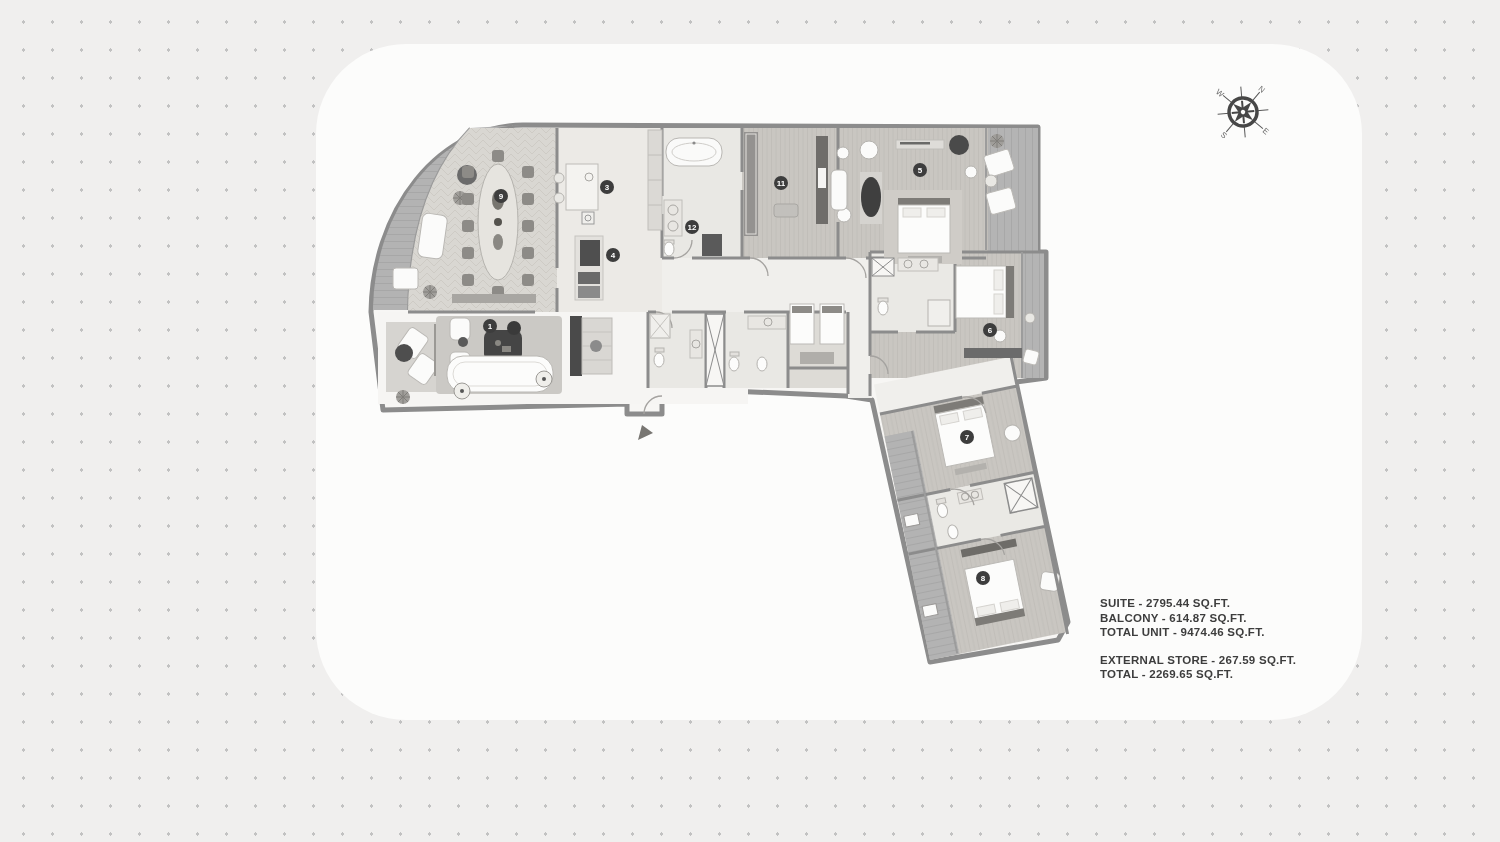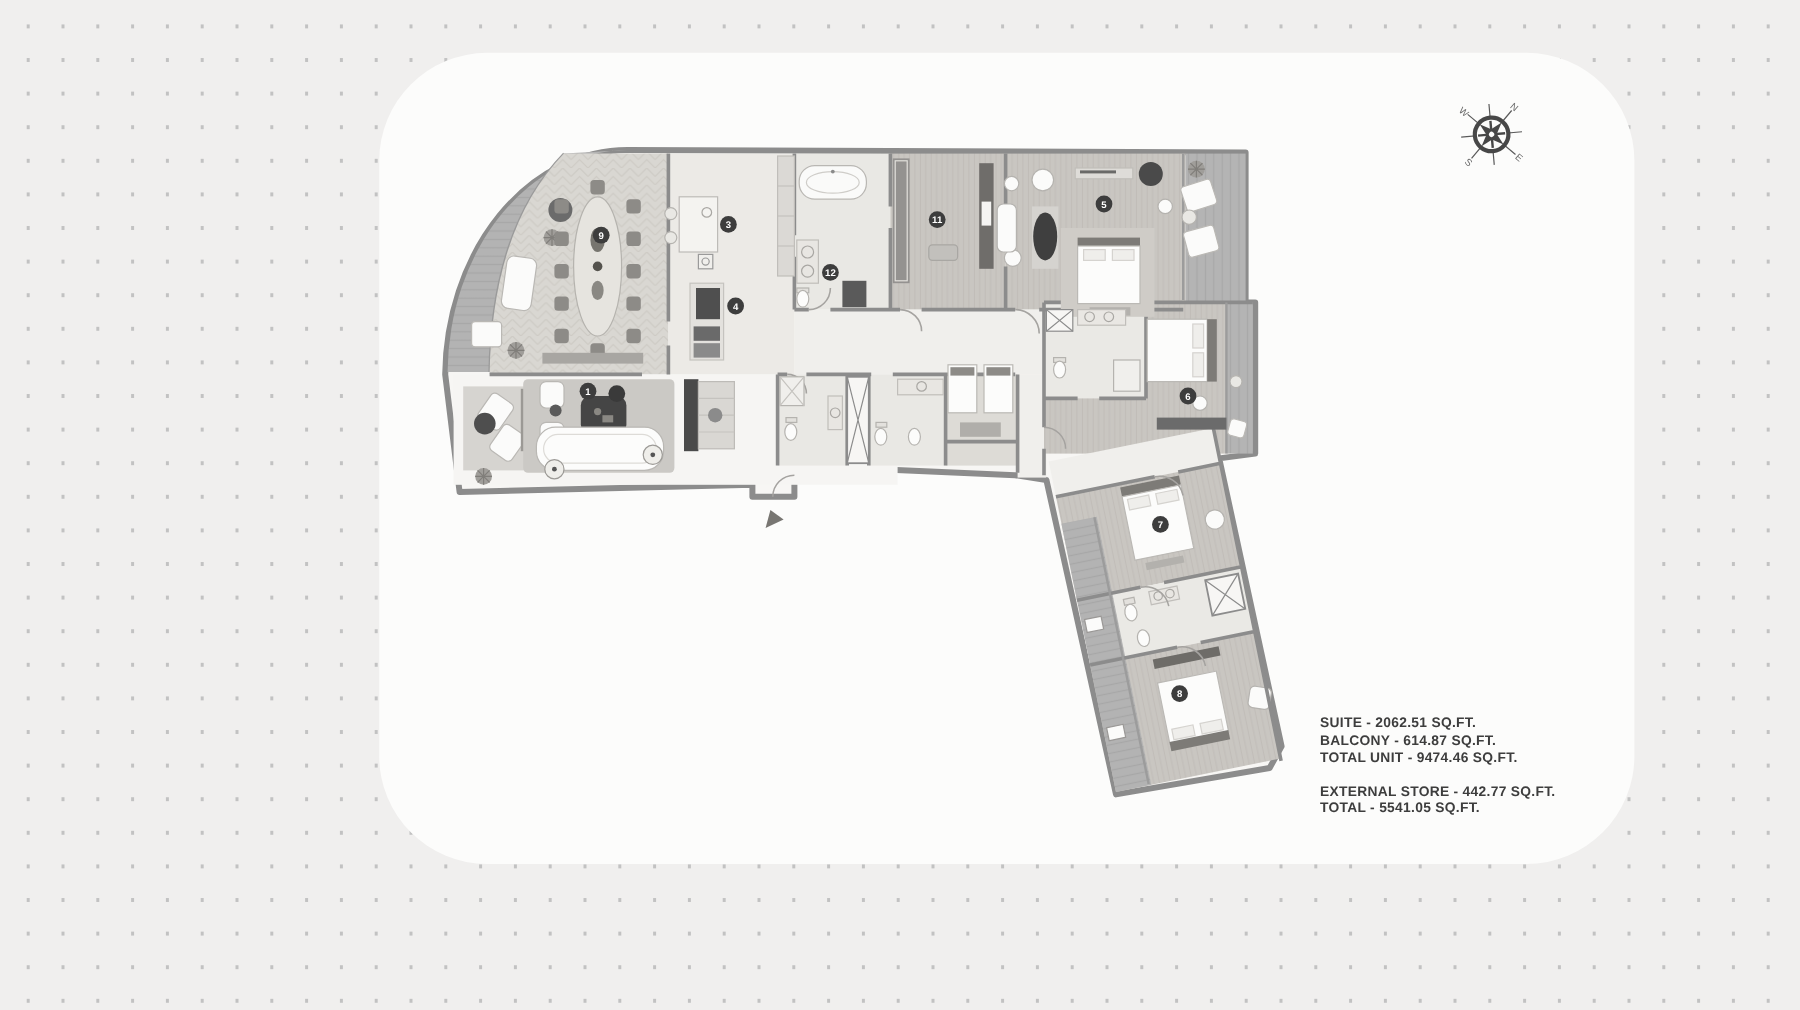--- a/index.html
+++ b/index.html
@@ -366,20 +366,20 @@
         <circle cx="1243" cy="112" r="2.2" fill="#fcfcfb"></circle>
       </g>
       <text class="compass-letter" x="1262" y="92" transform="rotate(40 1262 89)">N</text>
       <text class="compass-letter" x="1266" y="134" transform="rotate(40 1266 131)">E</text>
       <text class="compass-letter" x="1224" y="138" transform="rotate(40 1224 135)">S</text>
       <text class="compass-letter" x="1220" y="96" transform="rotate(40 1220 93)">W</text>
     </g>
   </svg>
 
   <div class="stats">
-    <div>SUITE -  2062.51 SQ.FT.</div>
+    <div>SUITE -  2795.44 SQ.FT.</div>
     <div>BALCONY -  614.87 SQ.FT.</div>
     <div>TOTAL UNIT -  9474.46 SQ.FT.</div>
-    <div class="gap">EXTERNAL STORE -  442.77 SQ.FT.</div>
-    <div>TOTAL -  5541.05 SQ.FT.</div>
+    <div class="gap">EXTERNAL STORE -  267.59 SQ.FT.</div>
+    <div>TOTAL -  2269.65 SQ.FT.</div>
   </div>
 
 </div>
 
 </body></html>

